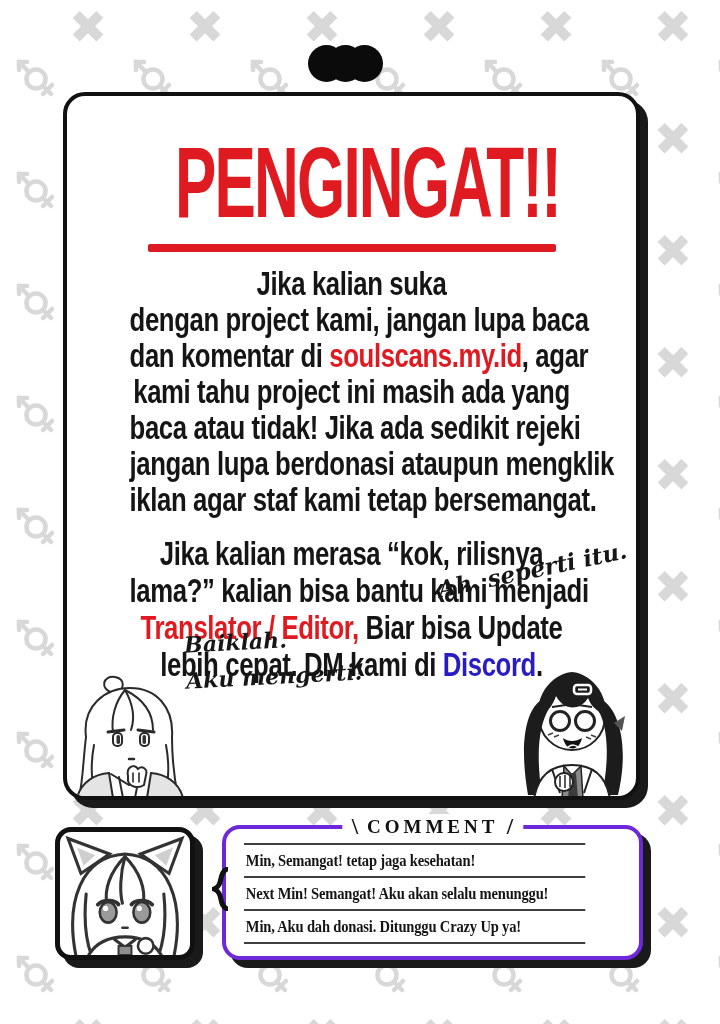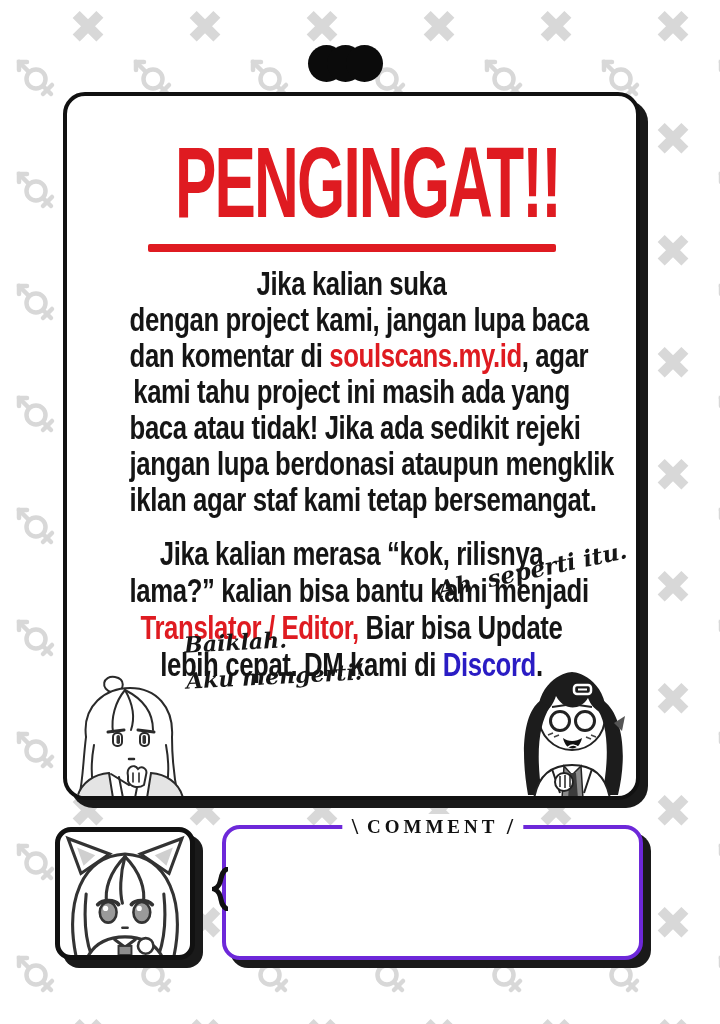--- a/index.html
+++ b/index.html
@@ -883,13 +883,18 @@
   <div class="comment-header">
     <span class="slash">\</span>
     <span>COMMENT</span>
     <span class="slash">/</span>
   </div>
   <div class="comment-tail">
     <svg width="16" height="44" viewBox="0 0 16 44">
       <path d="M15,2 C6,6 12,18 2,22 C12,26 6,38 15,42" fill="none" stroke="#111" stroke-width="5" stroke-linecap="round"></path>
     </svg>
   </div>
+  <div class="comment-list">
+      <div class="comment-row">Min, Semangat! tetap jaga kesehatan!</div>
+      <div class="comment-row">Next Min! Semangat! Aku akan selalu menunggu!</div>
+      <div class="comment-row">Min, Aku dah donasi. Ditunggu Crazy Up ya!</div>
+    </div>
 </div>
 
 </body></html>

